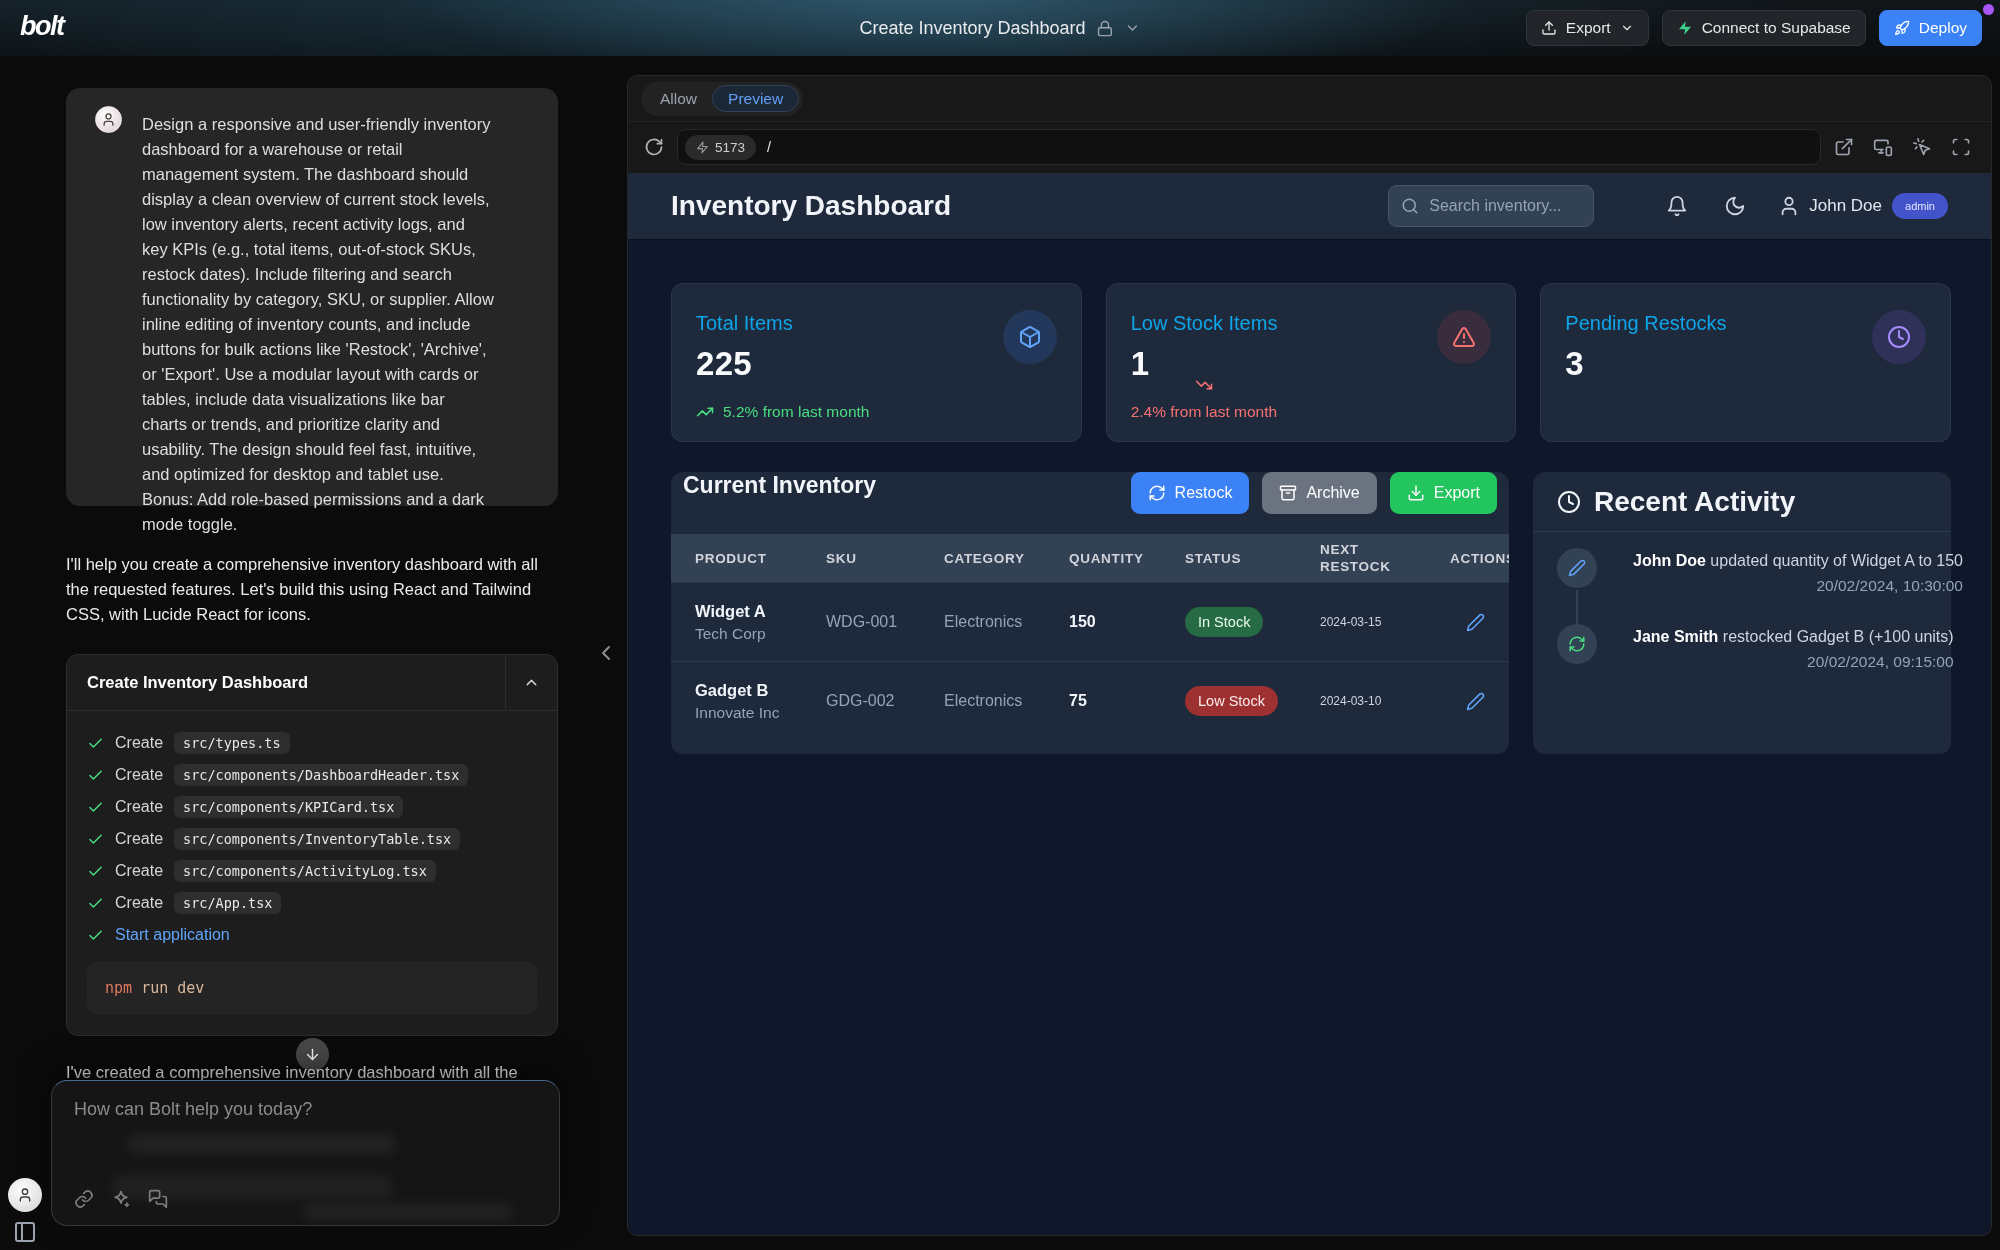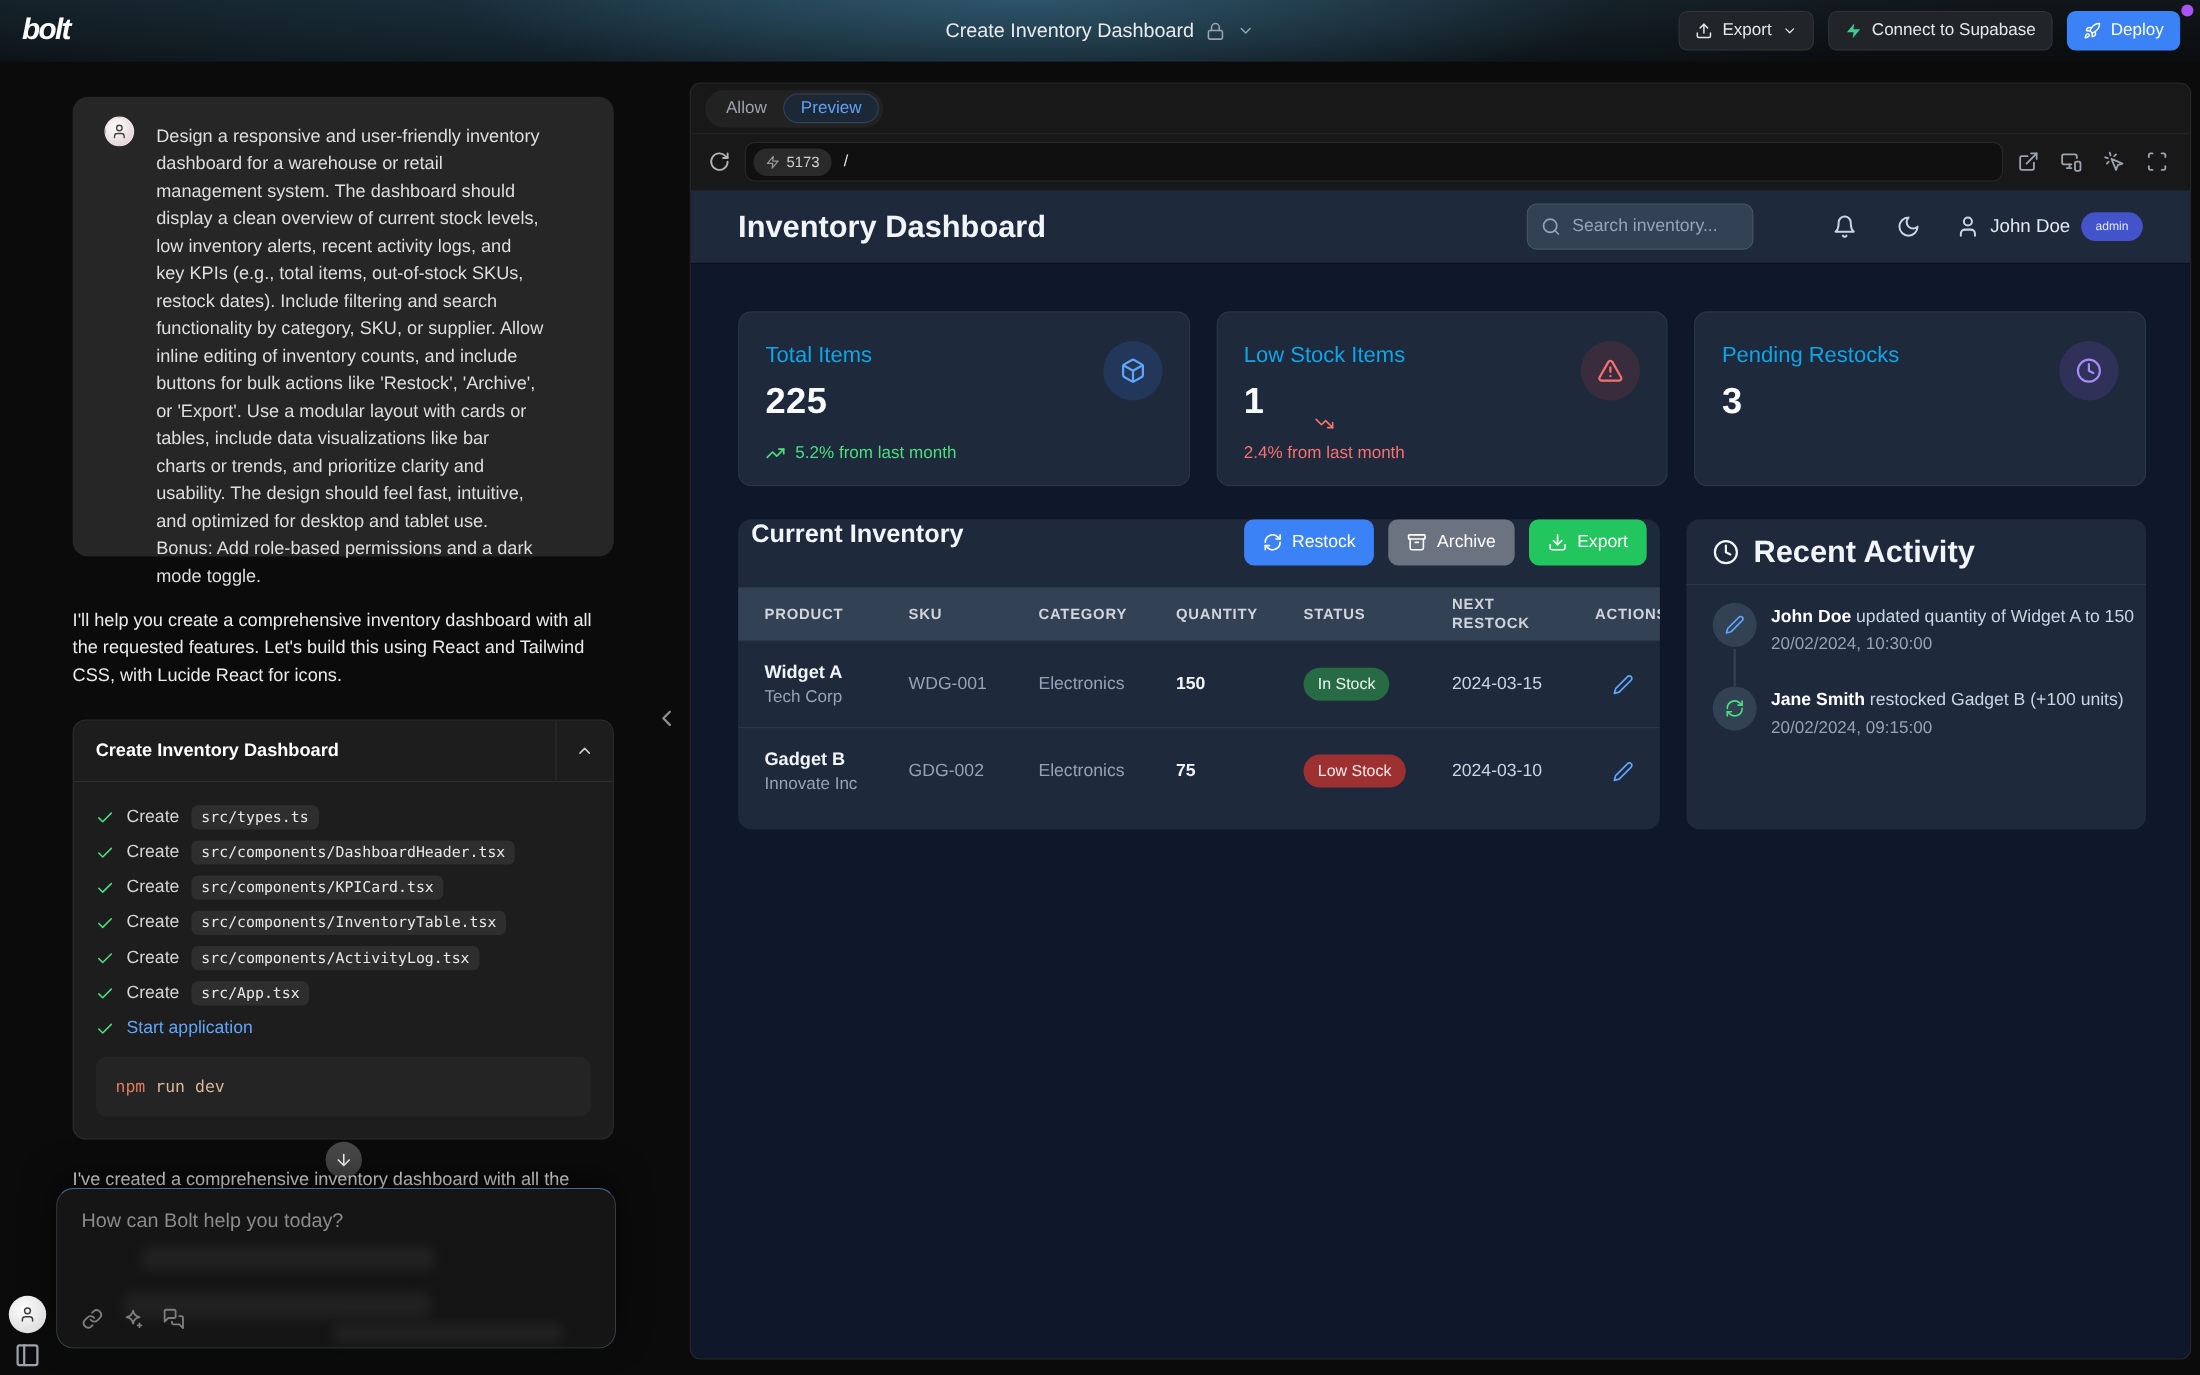--- a/index.html
+++ b/index.html
@@ -121,32 +121,32 @@
   .btn-restock { background:#3b82f6; } .btn-archive { background:#6b7280; } .btn-export { background:#22c55e; }
   .grid7 { display:grid; grid-template-columns:131px 118px 125px 116px 135px 130px 1fr; align-items:center; padding:0 24px; }
   .thead { height:48px; background:#334155; color:#d1d5db; font-size:13.5px; font-weight:bold; letter-spacing:.7px; }
   .th-next { max-width:82px; line-height:17px; }
   .trow { height:79px; border-top:1px solid #2c3a4f; }
   .trow:first-of-type { border-top:none; }
   .pname { font-size:16.5px; font-weight:bold; color:#f1f5f9; }
   .psup { font-size:15.5px; color:#94a3b8; margin-top:4px; }
   .dim { color:#94a3b8; font-size:16px; }
   .qty { color:#f1f5f9; font-size:16px; font-weight:bold; }
-  .date { color:#cbd5e1; font-size:16px; }
+  .date { color:#cbd5e1; font-size:12px; }
   .pill { display:inline-flex; height:30px; align-items:center; padding:0 13px; border-radius:999px; font-size:14.5px; }
   .pill-ok { background:#266b43; color:#eafaf0; }
   .pill-low { background:#9d3131; color:#fdeaea; }
   .edit { color:#60a5fa; margin-left:16px; cursor:pointer; width:20px; }
 
   .act { width:418px; height:282px; background:#1e293b; border-radius:12px; position:relative; }
   .act-head { height:60px; display:flex; align-items:center; gap:13px; padding:0 24px; border-bottom:1px solid #2c3a4f; color:#f1f5f9; font-size:28px; font-weight:bold; }
   .act-ic { position:absolute; left:24px; width:40px; height:40px; border-radius:50%; background:#334155; display:flex; align-items:center; justify-content:center; }
   .ic-edit { color:#60a5fa; } .ic-restock { color:#4ade80; }
   .act-connector { position:absolute; left:43px; top:118px; width:2px; height:34px; background:#334155; }
-  .act-text { position:absolute; left:77px; white-space:nowrap; }
+  .act-text { position:absolute; left:100px; white-space:nowrap;text-align:right; }
   .act-line1 { font-size:16px; color:#cbd5e1; }
   .act-name { color:#ffffff; font-weight:bold; }
   .act-time { font-size:15.5px; color:#94a3b8; margin-top:7px; }
 </style>
 </head>
 <body>
 
 <div class="stage">
 
   <header class="topbar">

